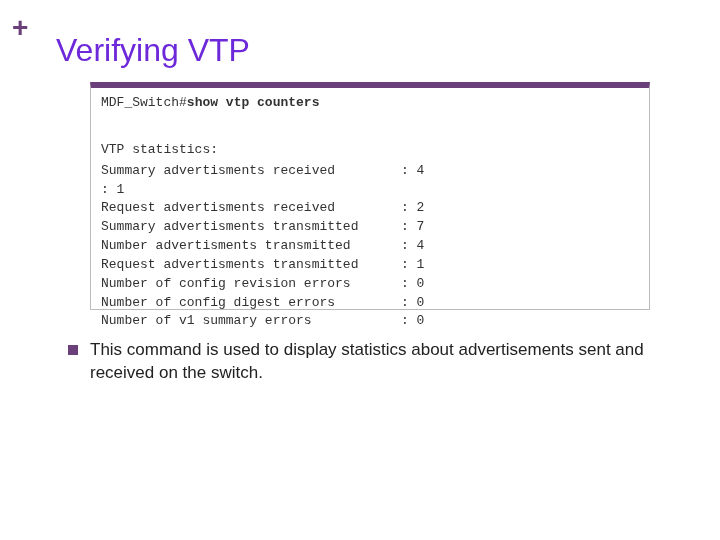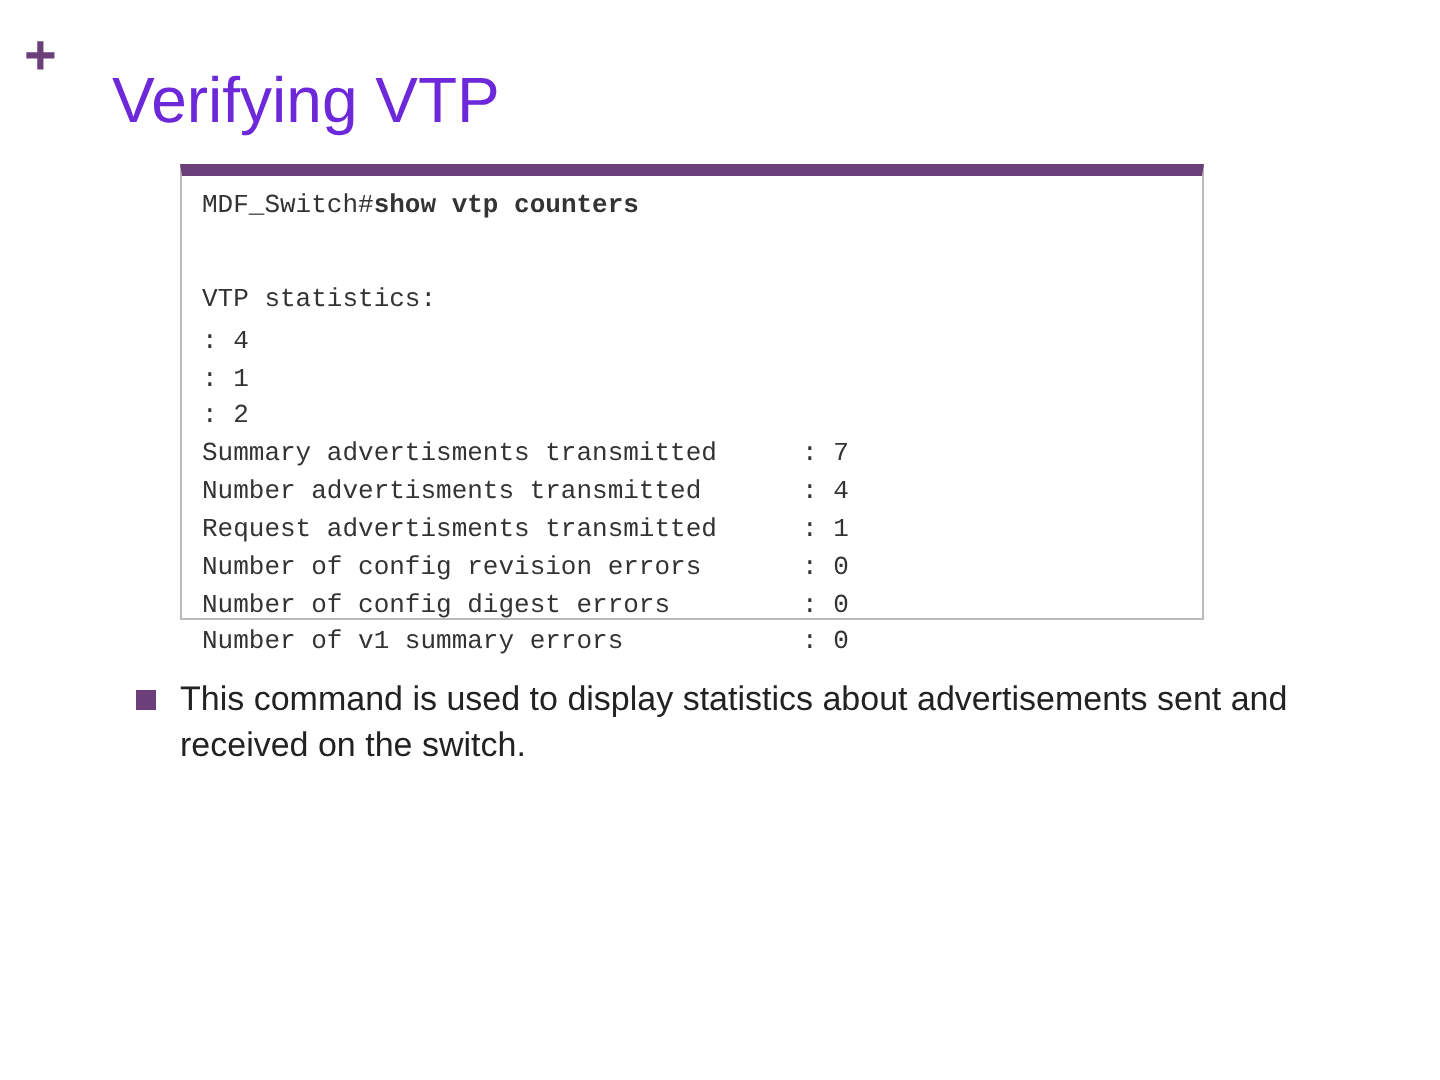--- a/index.html
+++ b/index.html
@@ -27,21 +27,21 @@
     top: 32px;
     left: 56px;
     font-size: 32px;
     color: #6d28d9;
     font-weight: 400;
   }
   .terminal-box {
     position: absolute;
     top: 82px;
     left: 90px;
-    width: 512px;
+    width: 560px;
     height: 228px;
     background: #ffffff;
     border-top: 6px solid #6a3f7a;
     border-left: 1px solid #bbb;
     border-right: 1px solid #bbb;
     border-bottom: 1px solid #bbb;
     padding: 6px 10px;
     font-family: "Courier New", Courier, monospace;
     font-size: 13px;
     color: #333;
@@ -88,26 +88,28 @@
 
 <h1 class="title">Verifying VTP</h1>
 
 <div class="terminal-box">
   <div class="prompt-line">
     <span>MDF_Switch#</span><span class="bold">show vtp counters</span>
   </div>
   <div class="stats-label">VTP statistics:</div>
 
   <div class="stat-row">
+    <span class="label-cell">Summary advertisments received</span>
     <span class="val-cell">: 4</span>
   </div>
   <div class="stat-row">
     <span class="val-cell">: 1</span>
   </div>
   <div class="stat-row">
+    <span class="label-cell">Request advertisments received</span>
     <span class="val-cell">: 2</span>
   </div>
   <div class="stat-row">
     <span class="label-cell">Summary advertisments transmitted</span>
     <span class="val-cell">: 7</span>
   </div>
   <div class="stat-row">
     <span class="label-cell">Number advertisments transmitted</span>
     <span class="val-cell">: 4</span>
   </div>

